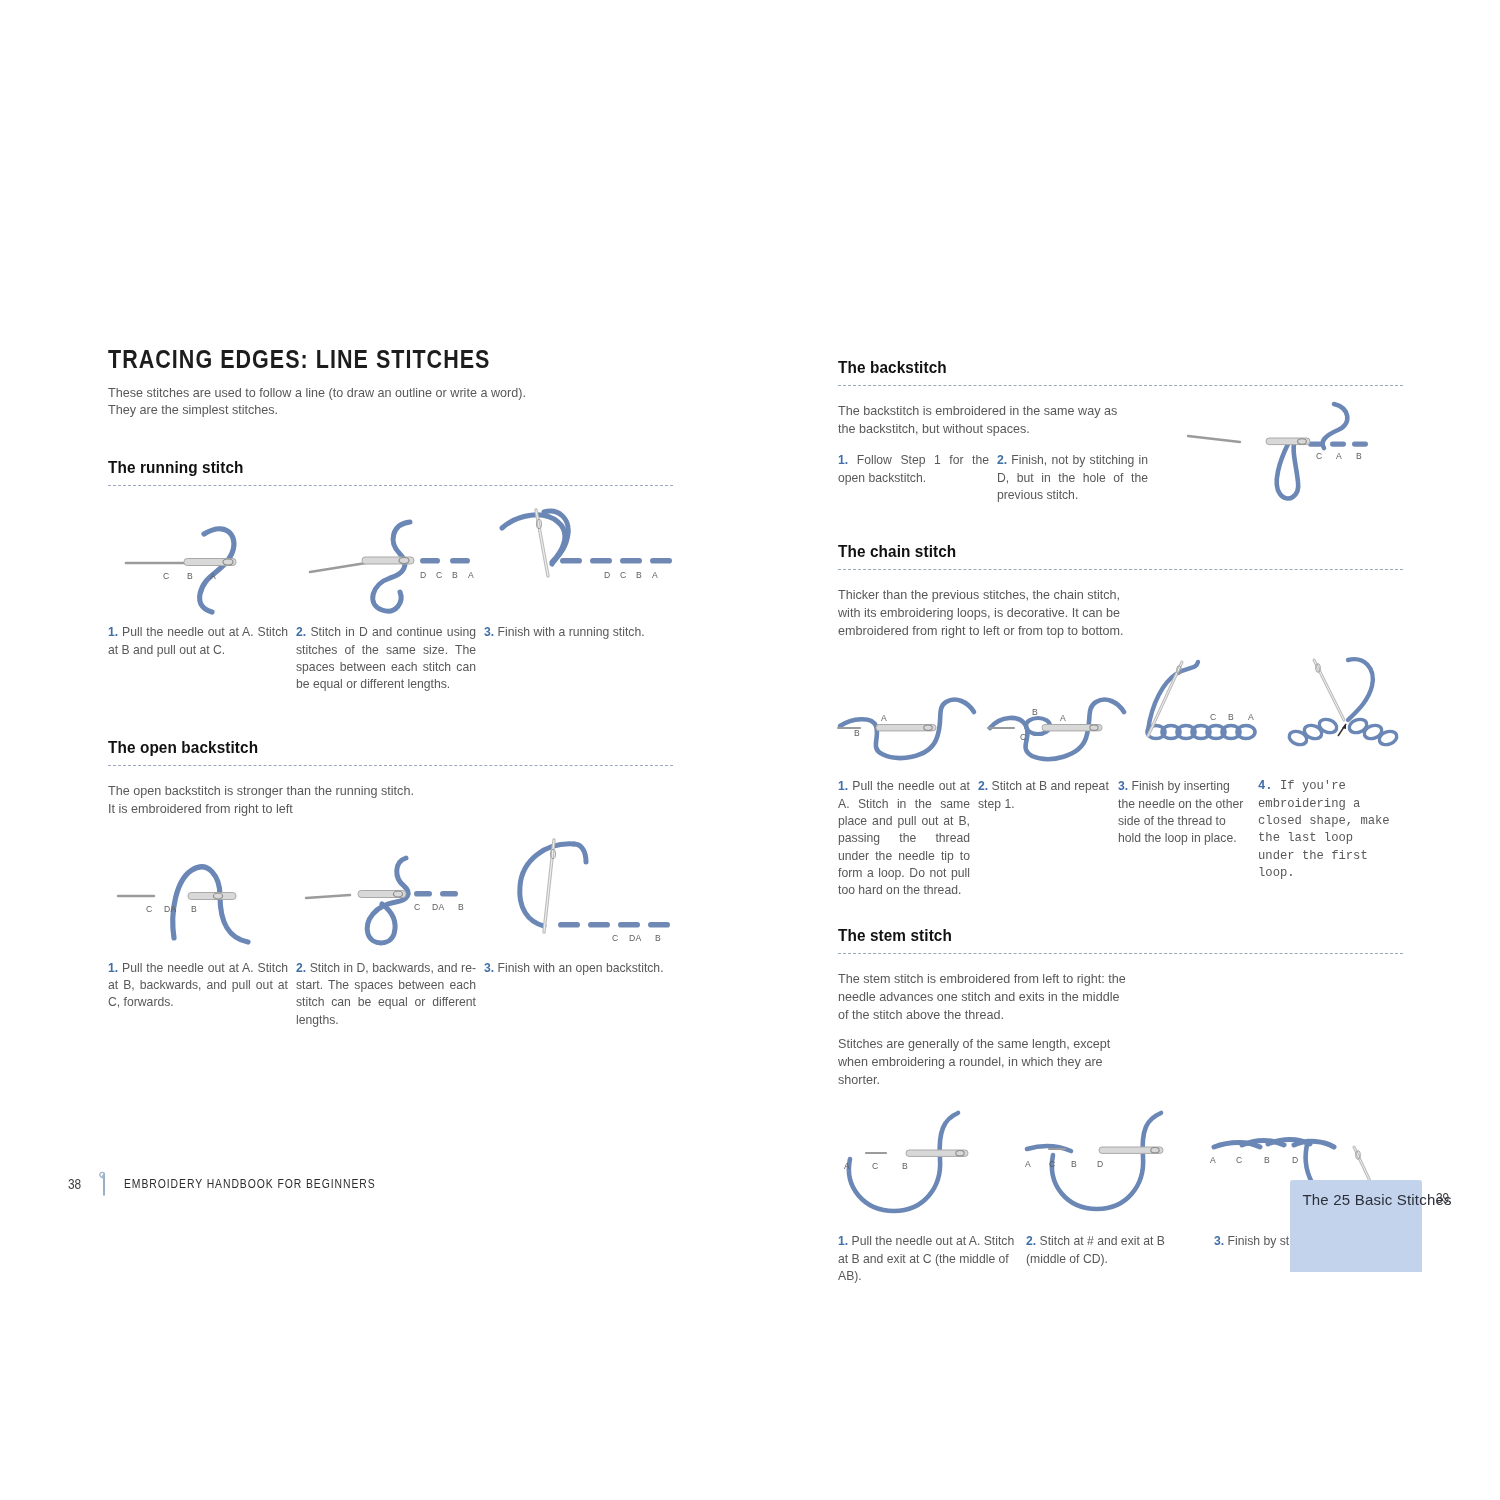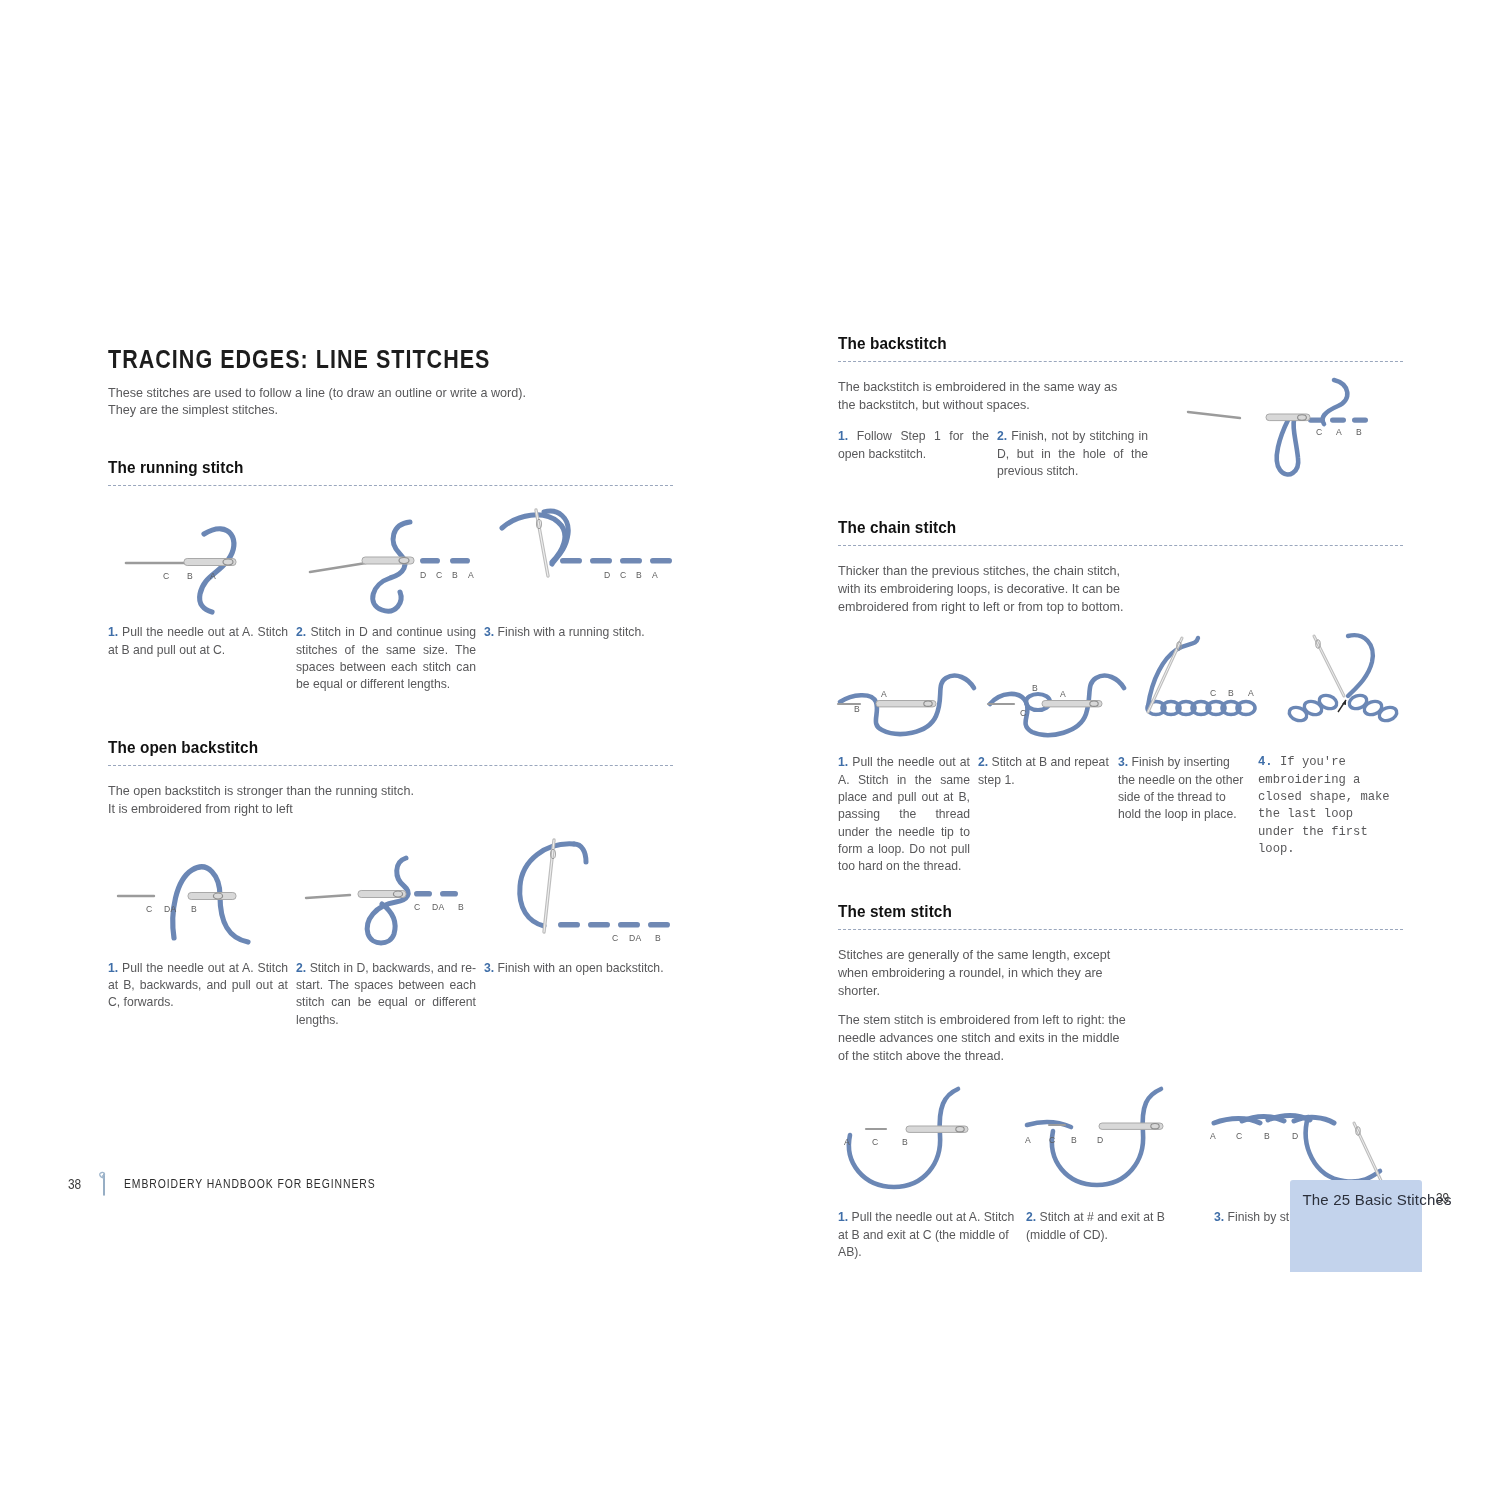--- a/index.html
+++ b/index.html
@@ -315,21 +315,21 @@
       <svg class="needle-mark" viewBox="0 0 14 26">
         <line x1="7" y1="3" x2="7" y2="24" stroke="#7d9ab6" stroke-width="1.6" stroke-linecap="round"></line>
         <path d="M7 7 C 2 6, 1.5 2, 5 1.5 C 8 1.2, 8.5 4.5, 5.5 5" fill="none" stroke="#9fb6cc" stroke-width="1.3" stroke-linecap="round"></path>
       </svg>
       <span class="booktitle">EMBROIDERY HANDBOOK FOR BEGINNERS</span>
     </div>
   </div>
 
   <div class="page page-right">
 
-    <div style="position:absolute;left:88px;top:334px;width:565px;">
+    <div style="position:absolute;left:88px;top:358px;width:565px;">
 
       <div>
         <h2 class="stitch-head">The backstitch</h2>
         <div class="rule"></div>
 
         <div style="display:flex;align-items:flex-start;">
           <div style="width:310px;">
             <p class="desc" style="width:285px;">The backstitch is embroidered in the same way as the backstitch, but without spaces.</p>
             <div class="steps" style="margin-top:14px;">
               <div class="step" style="width:180px;">
@@ -475,22 +475,22 @@
             <span class="num">4.</span>
             <span>If you're embroidering a closed shape, make the last loop under the first loop.</span>
           </div>
         </div>
       </div>
 
       <div style="margin-top:26px;">
         <h2 class="stitch-head">The stem stitch</h2>
         <div class="rule"></div>
 
+        <p class="desc" style="width:290px;">The stem stitch is embroidered from left to right: the needle advances one stitch and exits in the  middle of the stitch above the thread.</p>
         <p class="desc" style="width:290px;">Stitches are generally of the same length, except when embroidering a roundel, in which they are shorter.</p>
-        <p class="desc" style="width:290px;">The stem stitch is embroidered from left to right: the needle advances one stitch and exits in the  middle of the stitch above the thread.</p>
 
         <div class="diagrams" style="margin-top:22px;height:120px;">
 
           <div class="dia" style="width:185px;">
             <svg width="185" height="120" viewBox="0 0 185 120">
               <g>
                 <path d="M12 48 C 6 76, 26 100, 56 100 C 86 100, 104 76, 102 48 C 100 20, 106 8, 120 2" fill="none" stroke="#6b87b5" stroke-width="4.6" stroke-linecap="round"></path>
               </g>
               <g>
                 <line x1="28" y1="42" x2="48" y2="42" stroke="#9b9b9b" stroke-width="2.2" stroke-linecap="round"></line>

